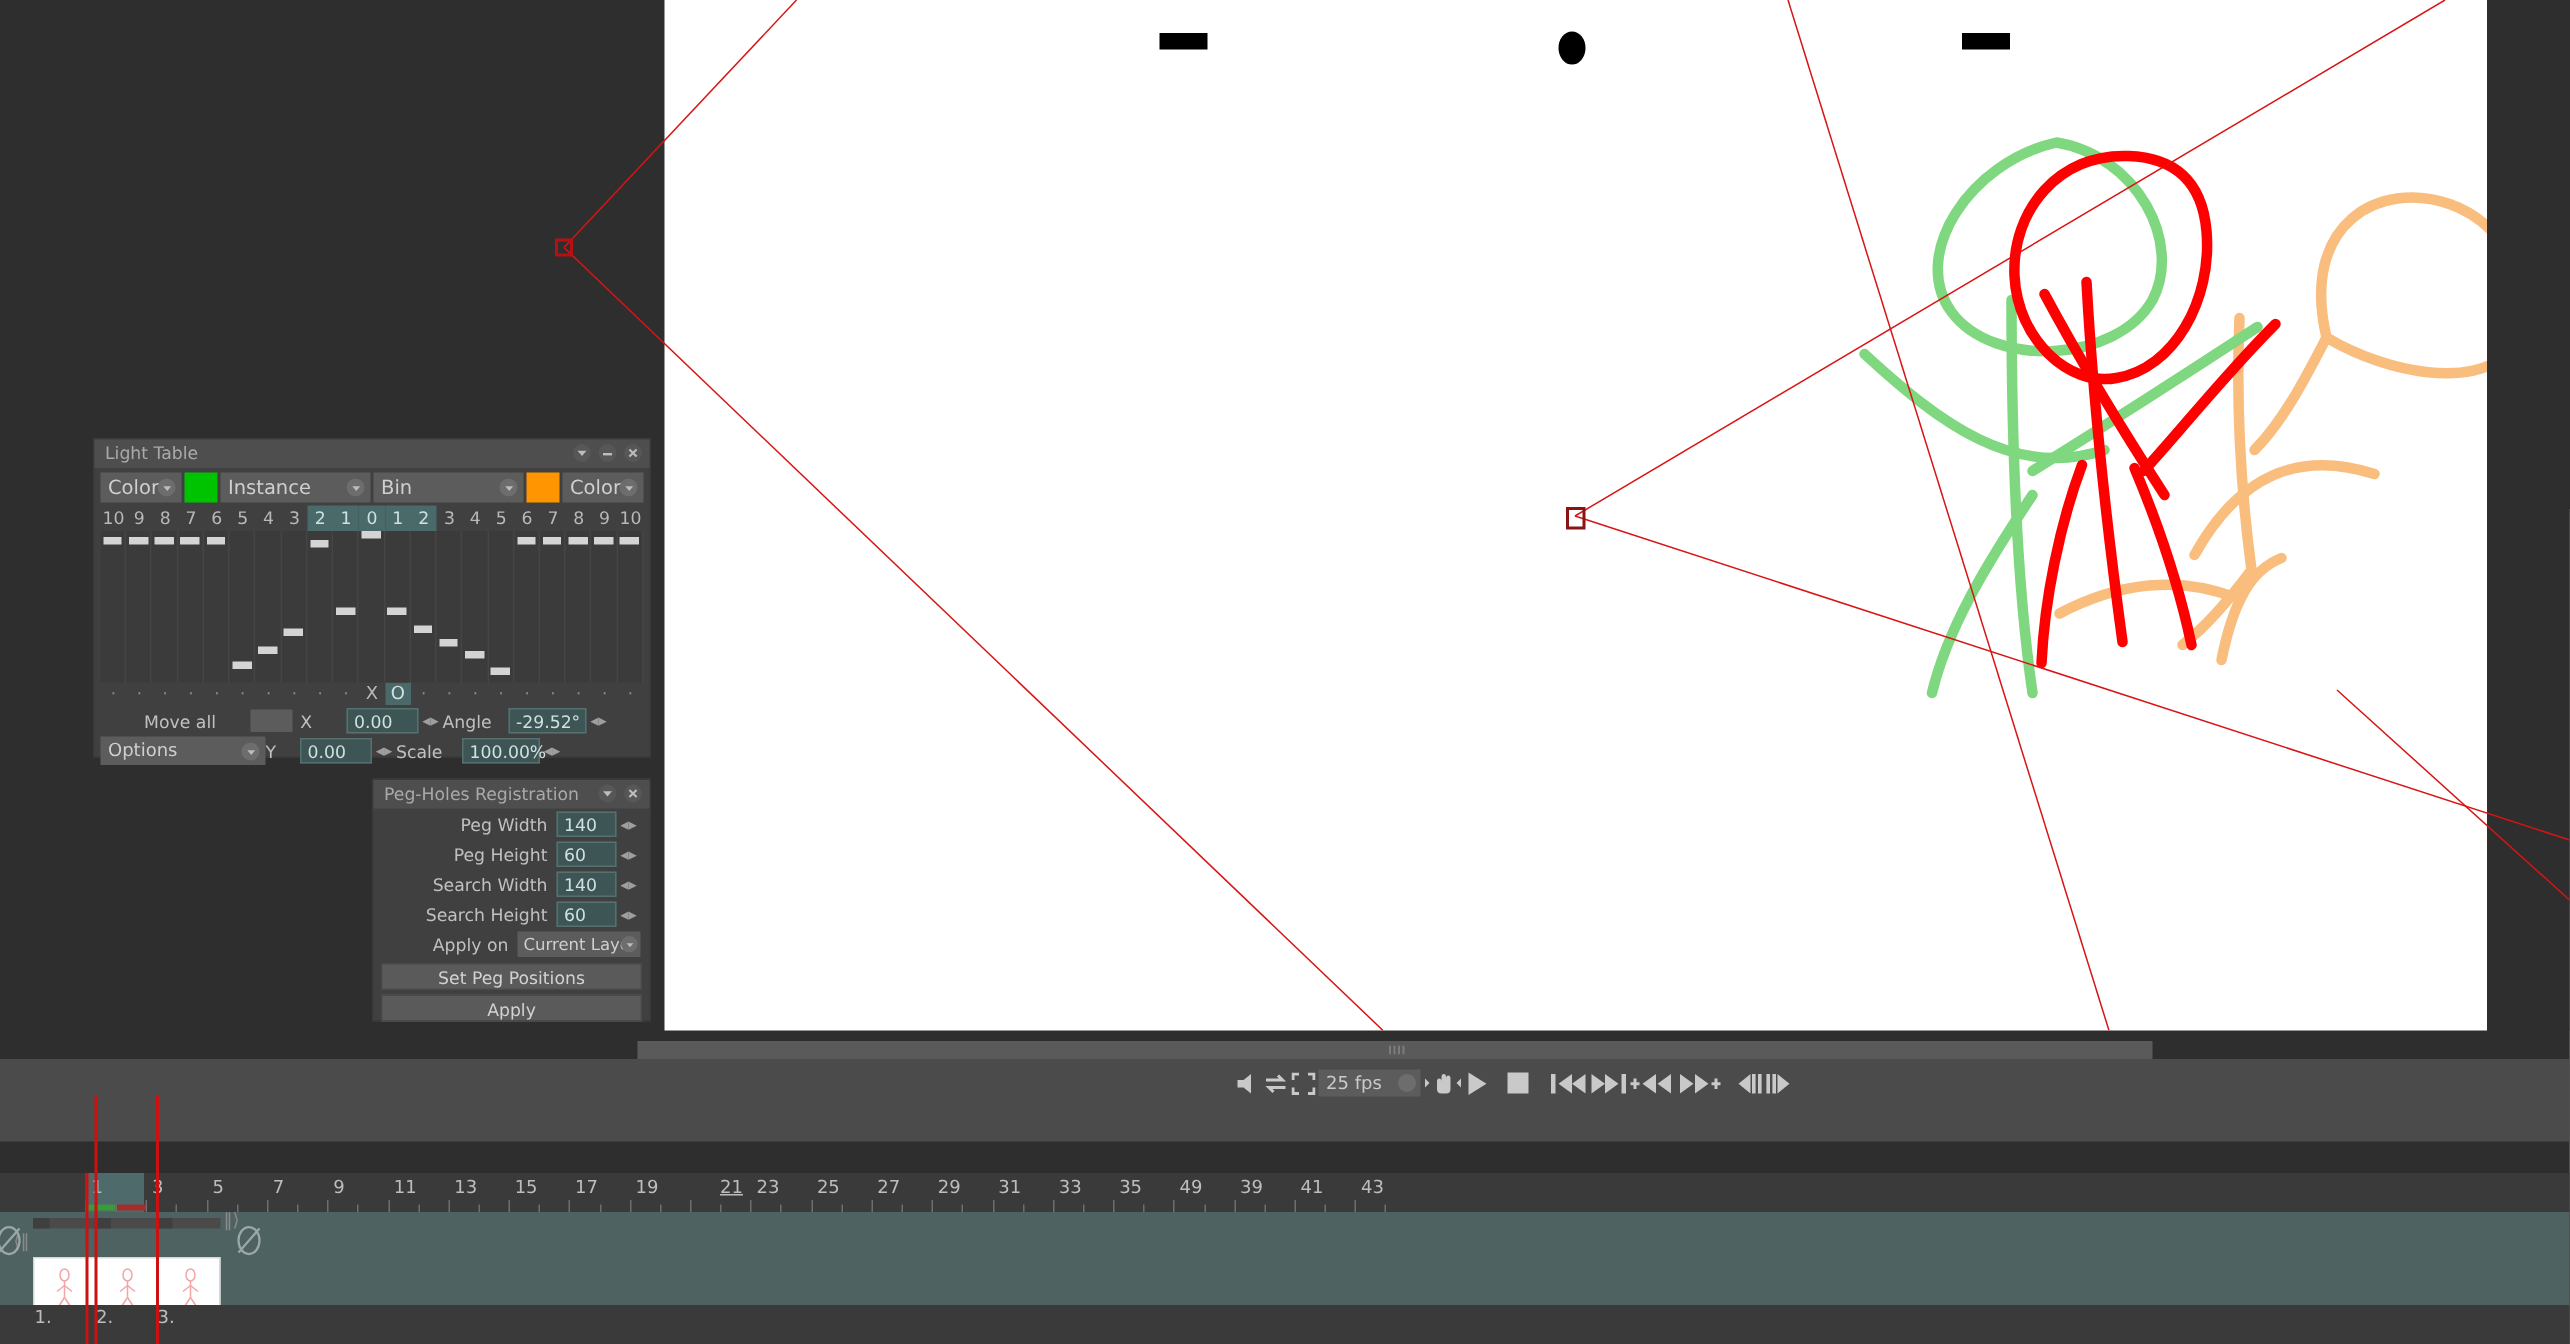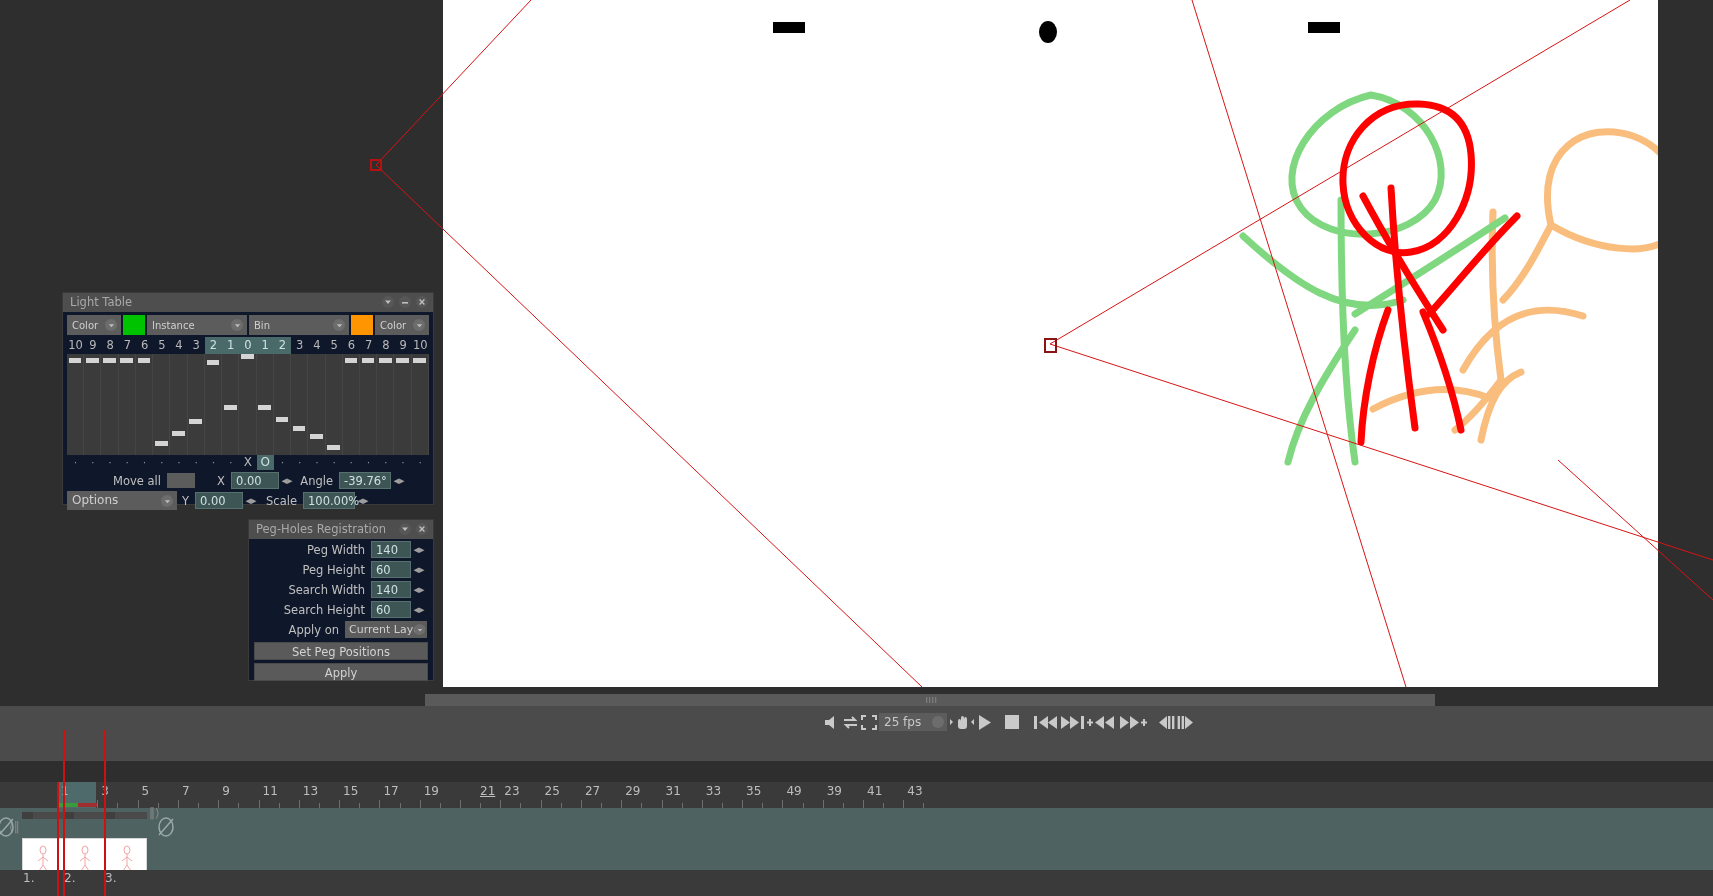--- a/index.html
+++ b/index.html
@@ -11,36 +11,36 @@
   #canvas-area {
     position:absolute; left:443px; top:0px; width:1215px; height:687px;
     background:#ffffff; overflow:hidden;
   }
   #canvas-svg { position:absolute; left:0; top:0; width:1215px; height:687px; }
   #outside-left { position:absolute; left:0; top:0; width:443px; height:687px; background:#2e2e2e; }
   #outside-right { position:absolute; left:1658px; top:0; width:55px; height:687px; background:#2e2e2e; }
   #overlay-svg { position:absolute; left:0; top:0; width:1713px; height:687px; pointer-events:none; }
 
   
-  .panel { position:absolute; background:#0f172a; border:1px solid #3a3a3a; }
+  .panel { position:absolute; background:#404040; border:1px solid #3a3a3a; }
   .panel-title {
     height:19px; background:#4e4e4e; color:#a9a9a9; font-size:11.5px;
     line-height:19px; padding-left:7px; position:relative;
   }
   .panel-btns { position:absolute; right:5px; top:3px; display:flex; gap:5px; }
   .pbtn { width:12px; height:12px; border-radius:50%; background:#575757;
     display:flex; align-items:center; justify-content:center; }
   .pbtn svg { display:block; }
 
   #light-table { left:62px; top:292px; width:372px; height:213px; }
   #peg-panel { left:248px; top:519px; width:186px; height:162px; }
 
   .lt-row1 { display:flex; height:20px; margin:3px 4px 0 4px; gap:2px; }
   .combo {
-    background:#5c5c5c; color:#cfcfcf; font-size:10px; height:20px;
+    background:#5c5c5c; color:#cfcfcf; font-size:13px; height:20px;
     display:flex; align-items:center; padding:0 5px; position:relative; flex:1;
   }
   .combo .arrow { position:absolute; right:4px; top:4px; width:12px; height:12px;
     border-radius:50%; background:#6d6d6d; display:flex; align-items:center; justify-content:center; }
   .swatch { width:22px; height:20px; }
 
   .lt-numbers { display:flex; margin:2px 4px 0 4px; height:17px; }
   .lt-num { flex:1; text-align:center; font-size:11.5px; color:#b8b8b8;
     line-height:17px; }
   .lt-num.sel { background:#4a6a6a; color:#cfe1e1; }
@@ -49,21 +49,21 @@
     background:#454545; }
   .lt-track { flex:1; position:relative; background:#3b3b3b; margin-right:1px; }
   .lt-handle { position:absolute; left:11%; width:78%; height:5px; background:#d4d4d4; }
 
   .lt-dots { display:flex; margin:0 4px; height:15px; align-items:center; }
   .lt-dot { flex:1; text-align:center; font-size:11px; color:#8f8f8f; line-height:15px; }
   .lt-dot.lbl { color:#b8b8b8; font-size:12px; }
   .lt-dot.selbox { background:#4a6a6a; color:#cfe1e1; }
 
   .lt-ctrl { display:flex; align-items:center; height:19px; margin:1px 4px 0 4px; font-size:11.5px; color:#c0c0c0; }
-  .lt-lbl { text-align:right; padding-right:6px; }
+  .lt-lbl { text-align:right; padding-right:23px; }
   .field { background:#3e5555; color:#cfe1e1; height:17px; line-height:17px;
     font-size:11.5px; padding:0 4px; border:1px solid #567070; }
   .flipper { width:16px; text-align:center; color:#9e9e9e; font-size:11px; }
   .movebox { width:28px; height:15px; background:#5c5c5c; }
   .optcombo { width:110px; background:#5c5c5c; color:#cfcfcf; height:19px;
     font-size:12px; line-height:19px; padding-left:5px; position:relative; }
 
   .peg-row { display:flex; align-items:center; height:19px; margin:1px 6px 0 4px; font-size:11.5px; color:#c0c0c0; }
   .peg-lbl { flex:1; text-align:right; padding-right:6px; }
   .peg-btn { margin:3px 5px 0 5px; height:18px; background:#5a5a5a; color:#d2d2d2;
@@ -341,21 +341,21 @@
         <div class="lt-dot">·</div>
       </div>
 
     <div class="lt-ctrl">
       <span class="lt-lbl" style="width:100px">Move all</span>
       <span class="movebox"></span>
       <span class="lt-lbl" style="width:36px">X</span>
       <span class="field" style="width:48px">0.00</span>
       <span class="flipper">◂▸</span>
       <span class="lt-lbl" style="width:44px">Angle</span>
-      <span class="field" style="width:52px">-39.76°</span>
+      <span class="field" style="width:52px">-29.52°</span>
       <span class="flipper">◂▸</span>
     </div>
 
     <div class="lt-ctrl">
       <span class="optcombo">
         <span>Options</span>
         <span class="arrow" style="position:absolute;right:4px;top:4px;width:12px;height:12px;border-radius:50%;background:#6d6d6d;display:flex;align-items:center;justify-content:center">
           <svg width="7" height="7" viewBox="0 0 8 8">
               <path d="M1 2.5 L4 6 L7 2.5 Z" fill="#bdbdbd"></path>
             </svg>

